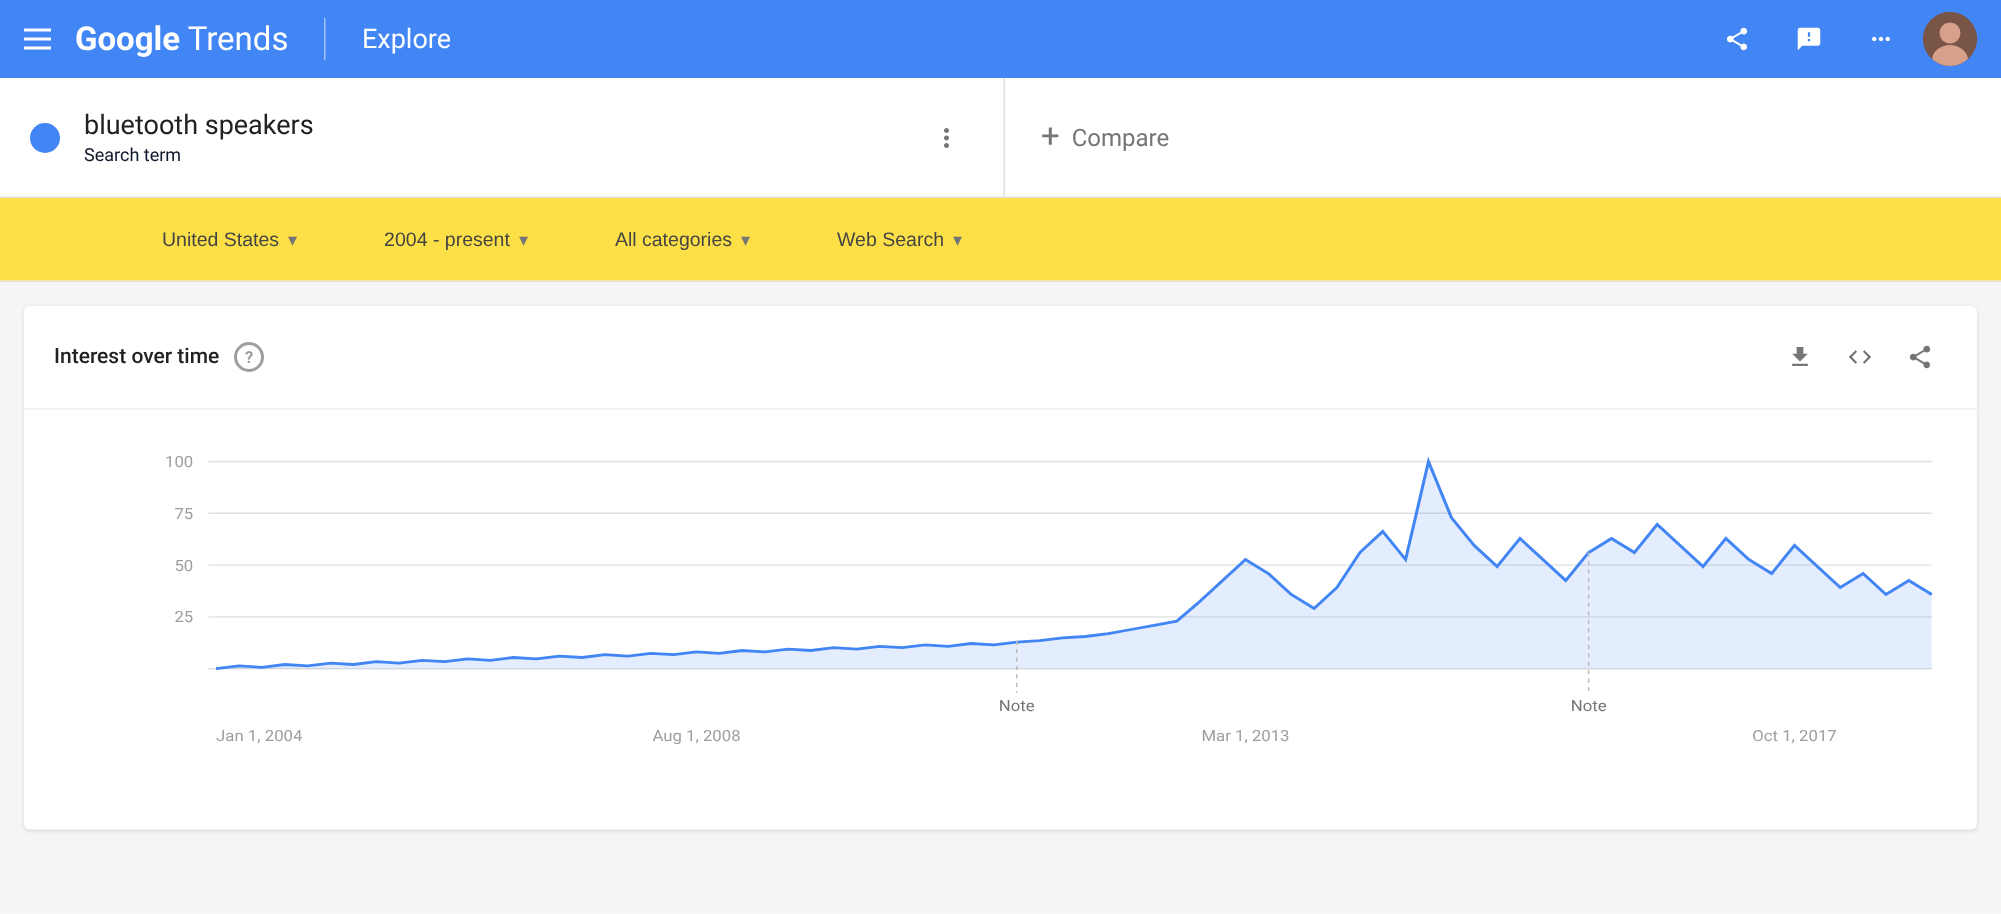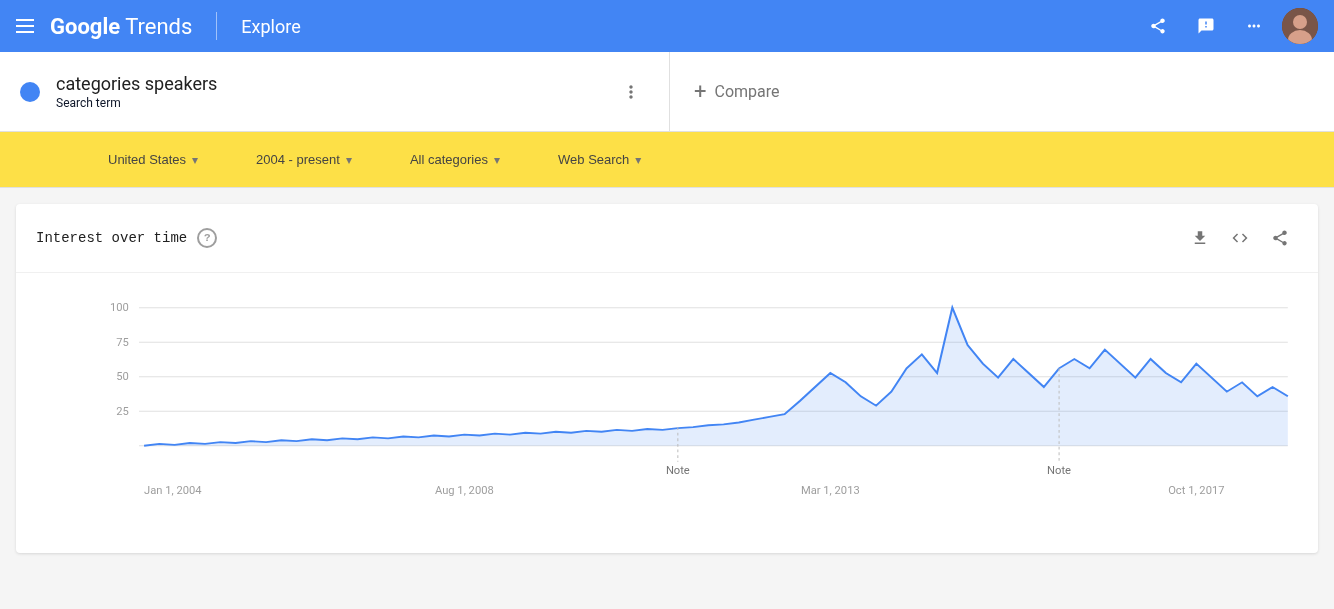--- a/index.html
+++ b/index.html
@@ -156,21 +156,20 @@
       border-radius: 4px;
       box-shadow: 0 1px 3px rgba(0,0,0,0.12);
       padding: 0;
     }
     .chart-header {
       display: flex;
       align-items: center;
       padding: 16px 20px;
       gap: 10px;
       border-bottom: 1px solid #f0f0f0;
-      font-family: Liberation Mono, monospace;
     }
     .chart-title {
       font-size: 14px;
       color: #212121;
       font-weight: 500;
     }
     .help-icon {
       width: 20px;
       height: 20px;
       border-radius: 50%;
@@ -288,21 +287,21 @@
       </svg>
     </div>
   </div>
 </header>
 
 <div class="search-section">
   <div class="search-row">
     <div class="search-term-container">
       <div class="search-dot"></div>
       <div class="search-term-info">
-        <div class="search-term-name">categories speakers</div>
+        <div class="search-term-name">bluetooth speakers</div>
         <div class="search-term-type">Search term</div>
       </div>
       <div class="search-term-menu">
         <svg width="20" height="20" viewBox="0 0 24 24" fill="#757575">
           <path d="M12 8c1.1 0 2-.9 2-2s-.9-2-2-2-2 .9-2 2 .9 2 2 2zm0 2c-1.1 0-2 .9-2 2s.9 2 2 2 2-.9 2-2-.9-2-2-2zm0 6c-1.1 0-2 .9-2 2s.9 2 2 2 2-.9 2-2-.9-2-2-2z"></path>
         </svg>
       </div>
     </div>
     <div class="compare-container">
       <span class="compare-plus">+</span>

